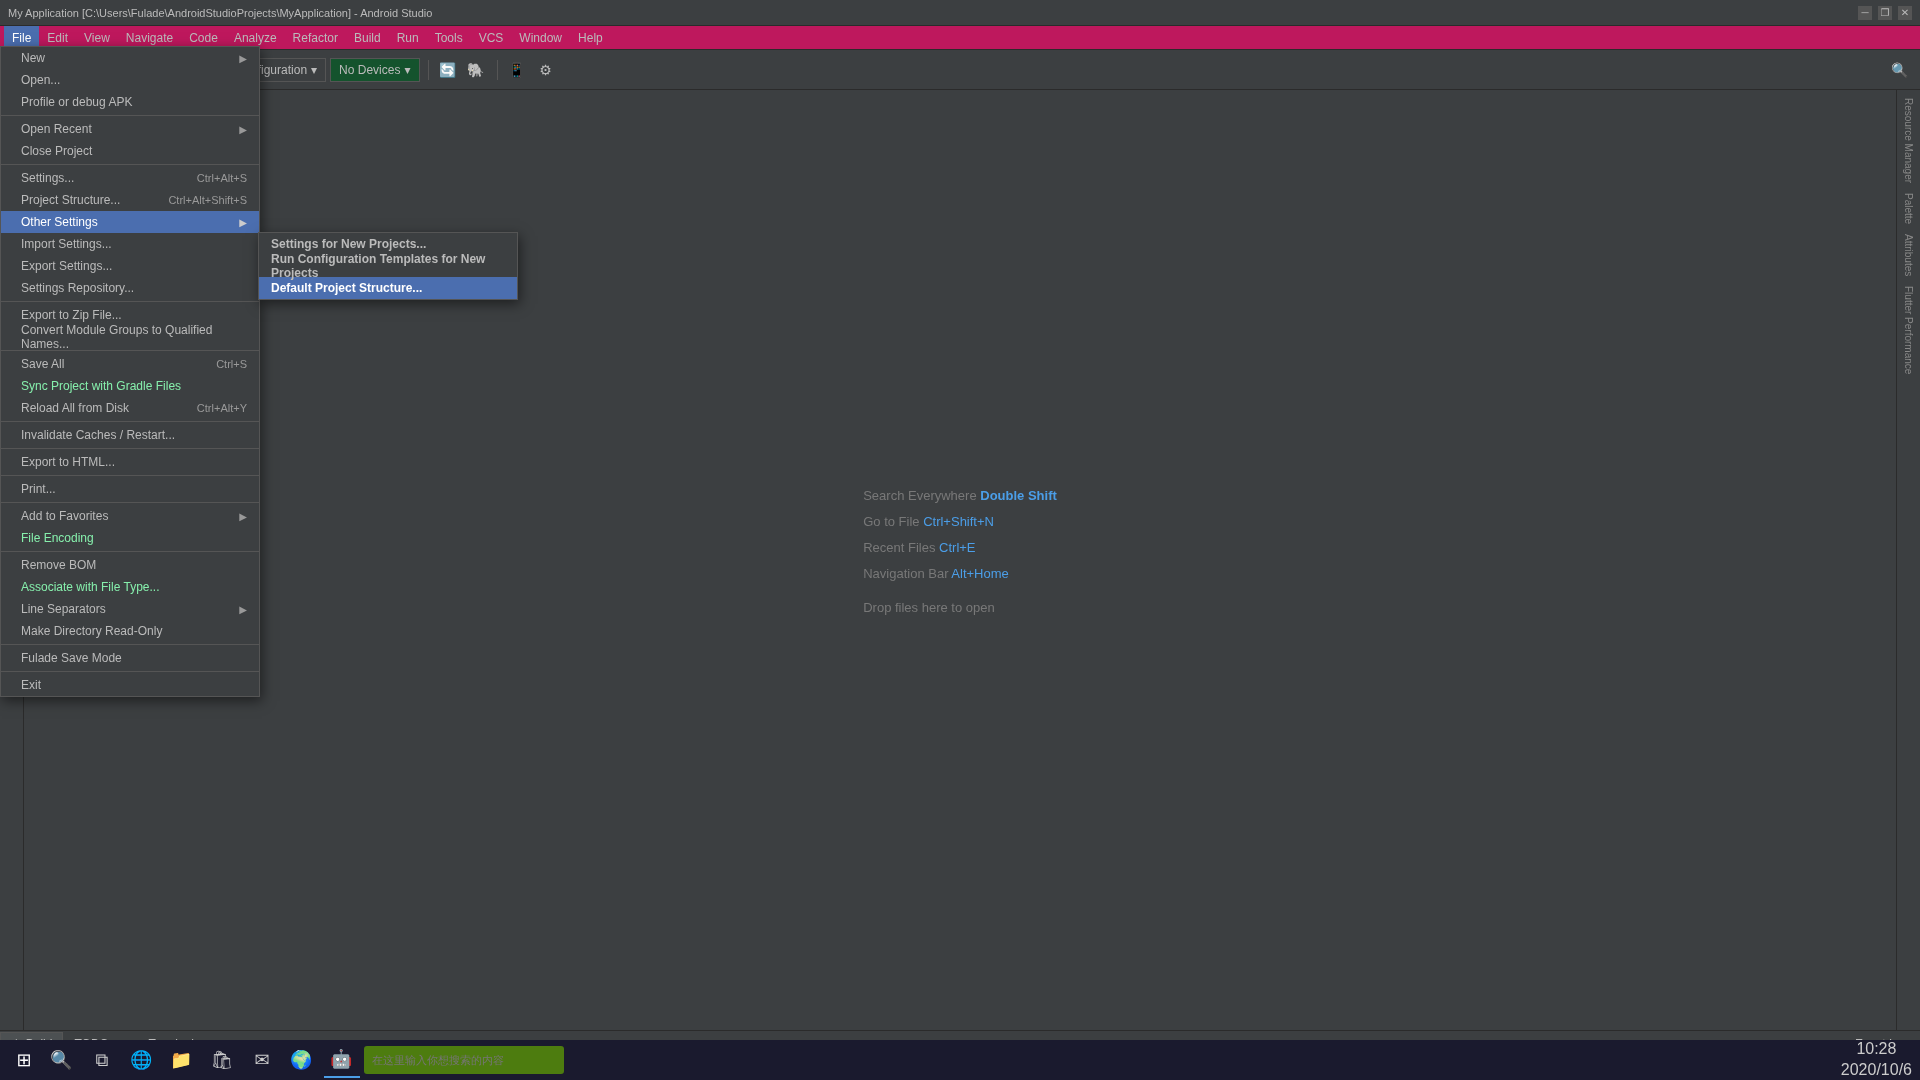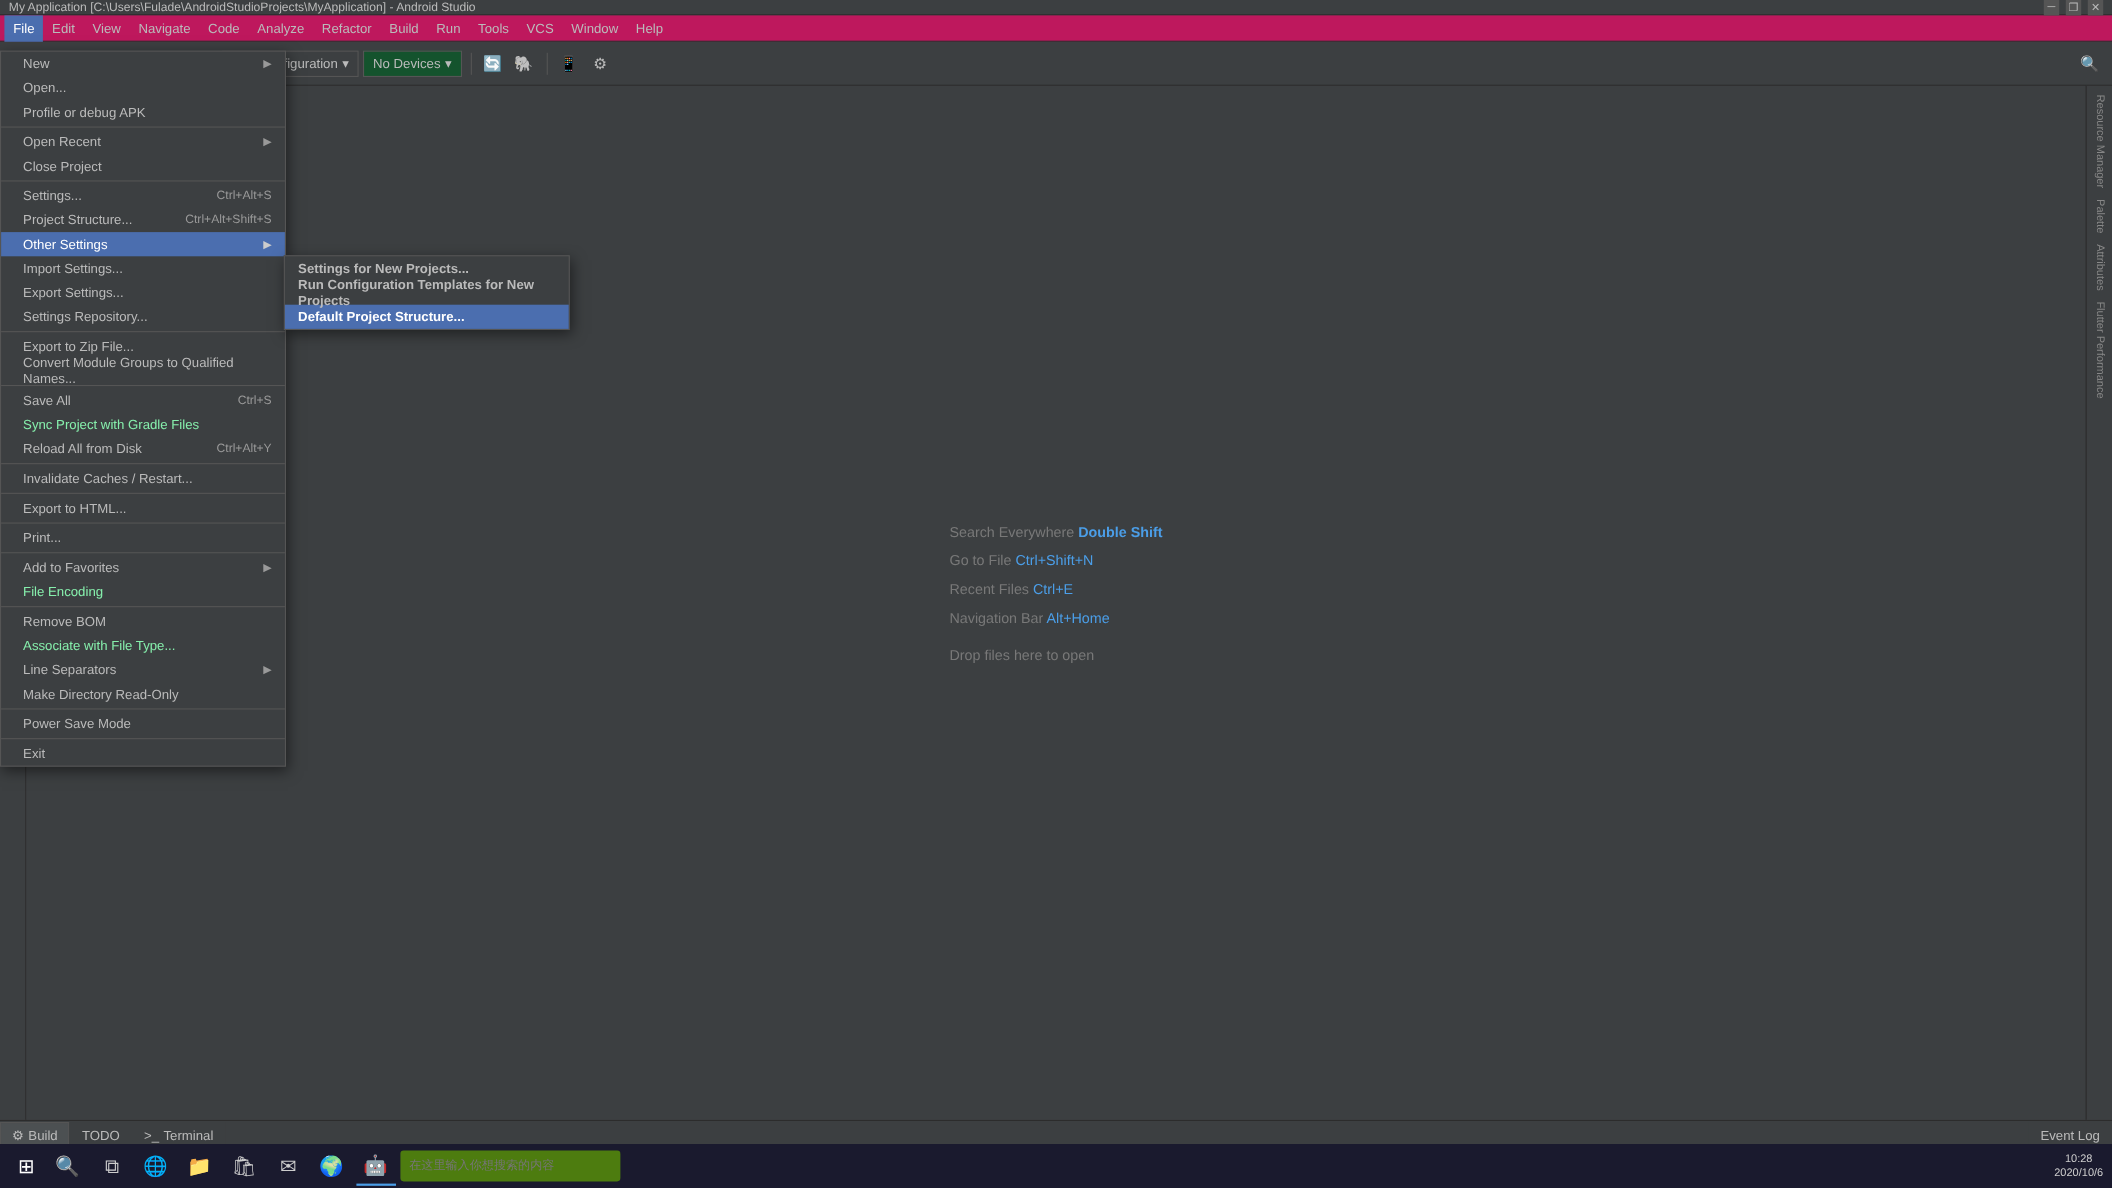--- a/index.html
+++ b/index.html
@@ -9,21 +9,21 @@
       overflow: hidden;
       font-family: 'Segoe UI', Arial, sans-serif;
       font-size: 12px;
       background: #3c3f41;
       color: #bbbbbb;
       position: relative;
     }
 
     
     .title-bar {
-      height: 14px;
+      height: 26px;
       background: #3c3f41;
       display: flex;
       align-items: center;
       justify-content: space-between;
       padding: 0 8px;
       border-bottom: 1px solid #2b2b2b;
     }
     .title-bar-title {
       font-size: 11px;
       color: #bbbbbb;
@@ -363,21 +363,21 @@
       justify-content: center;
       cursor: pointer;
       font-size: 18px;
       color: #ccc;
     }
     .taskbar-right {
       margin-left: auto;
       display: flex;
       gap: 8px;
       color: #ccc;
-      font-size: 10px;
+      font-size: 16px;
     }
     .taskbar-clock {
       text-align: center;
       line-height: 1.3;
     }
 
     
     .progress-bar {
       height: 3px;
       background: #555;
@@ -543,21 +543,21 @@
     </div>
     <div class="dropdown-item">
       <span>Line Separators</span>
       <span class="arrow">▶</span>
     </div>
     <div class="dropdown-item">
       <span>Make Directory Read-Only</span>
     </div>
     <div class="dropdown-separator"></div>
     <div class="dropdown-item">
-      <span>Power Save Mode</span>
+      <span>Fulade Save Mode</span>
     </div>
     <div class="dropdown-separator"></div>
     <div class="dropdown-item">
       <span>Exit</span>
     </div>
   </div>
 
   <div class="submenu" style="top: 232px; font-weight: bold;">
     <div class="submenu-item">
       <span>Settings for New Projects...</span>

